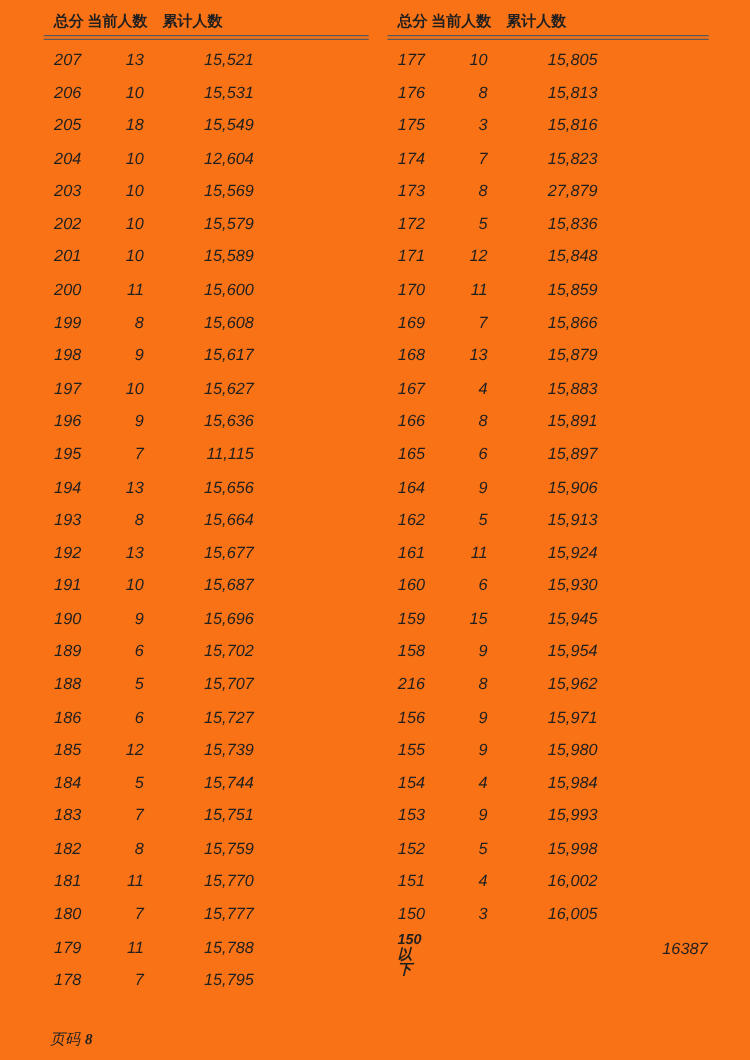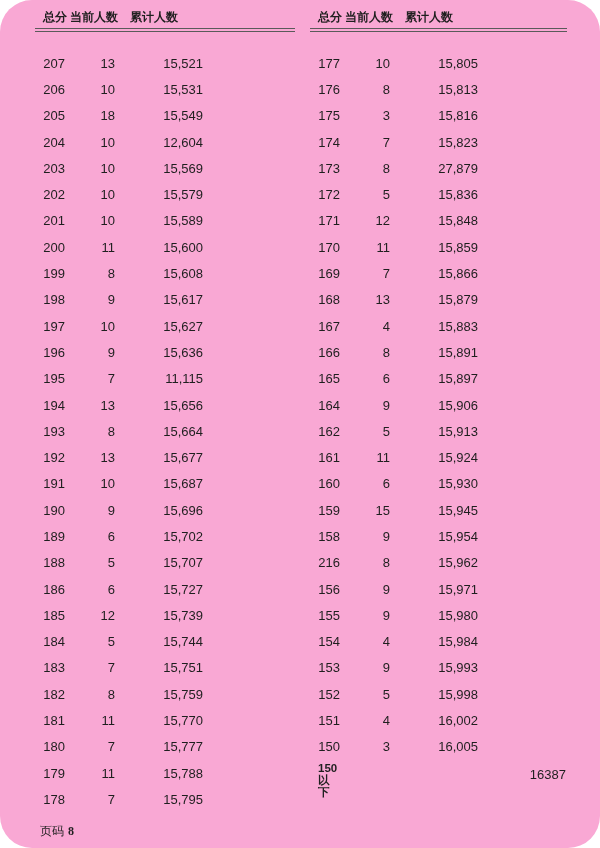--- a/index.html
+++ b/index.html
@@ -2,23 +2,22 @@
 <html><head>
 <meta charset="utf-8">
 <style>
   html, body { margin:0; padding:0; }
   body {
     width:600px; height:848px; background:#ffffff;
     font-family:"Liberation Sans", sans-serif;
     -webkit-font-smoothing:antialiased;
   }
   .page {
-    position:relative; width:600px; height:848px; background:#f9a8d4; overflow:hidden;
+    position:relative; width:600px; height:848px; background:#f97316; overflow:hidden;
     color:#1f1f1f;
-    border-radius:32px;
   }
   .score-table { position:absolute; top:8px; }
   .score-table.left  { left:35px;  width:260px; }
   .score-table.right { left:310px; width:257px; }
 
   .thead { position:relative; height:20px; }
   .thead .h {
     position:absolute; top:1px;
     font-family:"Liberation Serif", serif;
     font-size:12px; font-weight:bold; color:#1f1f1f; white-space:nowrap;
@@ -26,42 +25,42 @@
   .thead .h1 { left:8px; }
   .thead .h2 { left:35px; }
   .thead .h3 { left:95px; }
 
   .double-rule {
     height:2px;
     border-top:1px solid #5a5a5a;
     border-bottom:1px solid #5a5a5a;
   }
 
-  .tbody { margin-top:18px; }
+  .tbody { margin-top:2px;font-style:italic; }
   .trow {
     display:flex; align-items:center;
     height:26.3px;
     font-size:13px; color:#1f1f1f;
   }
   .cell { white-space:nowrap; }
   .c1 { width:30px; text-align:right; }
   .c2 { width:50px; text-align:right; }
   .c3 { width:88px; text-align:right; }
 
   .trow.special { align-items:flex-start; height:auto; margin-top:2px;gap:44px; }
   .trow.special .c1 {
     width:30px; box-sizing:border-box; padding-left:8px;
     text-align:left; font-weight:bold; font-size:11.5px;
     line-height:12px; word-break:break-all; white-space:normal;
   }
   .trow.special .c3 { margin-top:5px; }
 
   .footer {
     position:absolute; left:40px; top:823px;
-    font-family:"Liberation Serif", serif; 
+    font-family:"Liberation Serif", serif; font-style:italic;
     font-size:12px; color:#1f1f1f;
   }
   .footer .num { font-weight:bold; margin-left:4px; }
 </style>
 </head>
 <body>
 
 <div class="page">
 
   <div class="score-table left">

